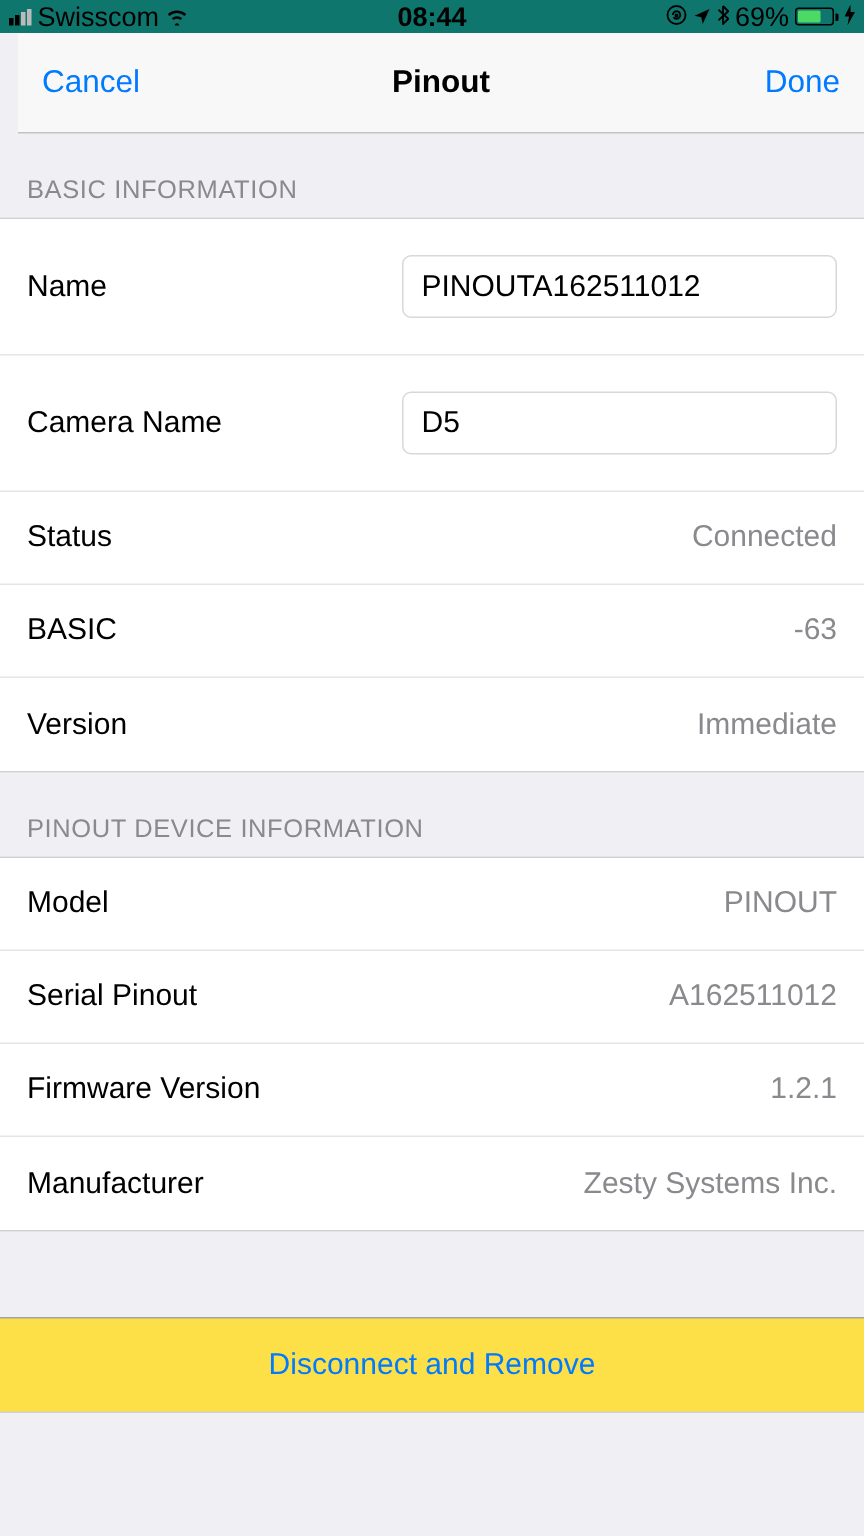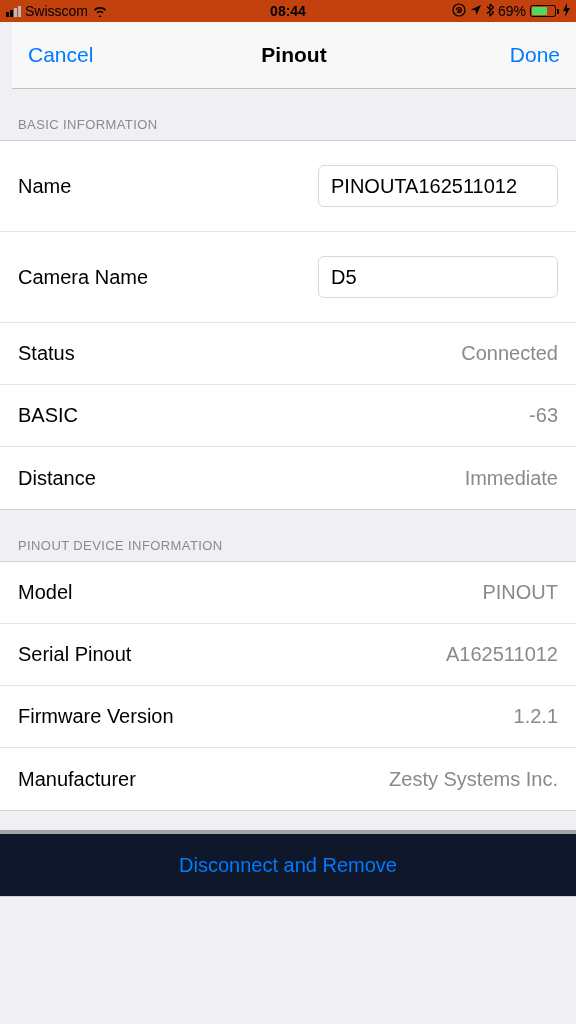--- a/index.html
+++ b/index.html
@@ -10,26 +10,26 @@
     }
     body {
       font-family: -apple-system, BlinkMacSystemFont, 'Helvetica Neue', sans-serif;
       background: #efeff4;
       width: 576px;
       height: 1024px;
       overflow: hidden;
     }
     .status-bar {
       height: 22px;
-      background: #c2410c;
+      background: #0f766e;
       display: flex;
       align-items: center;
       justify-content: space-between;
       padding: 0 6px;
-      font-size: 14px;
+      font-size: 18px;
       font-weight: 500;
     }
     .status-left {
       display: flex;
       align-items: center;
       gap: 4px;
     }
     .status-right {
       display: flex;
       align-items: center;
@@ -102,21 +102,21 @@
       transform: translateX(-50%);
       font-size: 21px;
       font-weight: 600;
       color: #000;
     }
     .content {
       background: #efeff4;
     }
     .section-header {
       padding: 28px 18px 8px 18px;
-      font-size: 13px;
+      font-size: 17px;
       color: #8a8a8e;
       text-transform: uppercase;
       letter-spacing: 0.4px;
     }
     .section-group {
       background: #fff;
       border-top: 1px solid #d1d1d4;
       border-bottom: 1px solid #d1d1d4;
     }
     .row {
@@ -142,29 +142,29 @@
     .input-row {
       padding: 24px 18px;
     }
     .text-input {
       border: 1px solid #d8d8dc;
       border-radius: 6px;
       height: 42px;
       padding: 0 12px;
       font-size: 20px;
       color: #000;
-      width: 240px;
+      width: 290px;
       background: #fff;
       font-family: inherit;
       margin-left: 44px;
     }
     .action-section {
-      margin-top: 19px;
-      background: #0f172a;
-      border-top: 4px solid #a3a3a3;
+      margin-top: 57px;
+      background: #fde047;
+      border-top: 1px solid #a3a3a3;
       border-bottom: 1px solid #d1d1d4;
     }
     .action-row {
       height: 62px;
       display: flex;
       align-items: center;
       justify-content: center;
       color: #007aff;
       font-size: 20px;
       cursor: pointer;
@@ -242,21 +242,21 @@
     </div>
     <div class="row">
       <span class="row-label">Status</span>
       <span class="row-value">Connected</span>
     </div>
     <div class="row">
       <span class="row-label">BASIC</span>
       <span class="row-value">-63</span>
     </div>
     <div class="row">
-      <span class="row-label">Distance</span>
+      <span class="row-label">Version</span>
       <span class="row-value">Immediate</span>
     </div>
   </div>
 
   <div class="section-header">PINOUT DEVICE INFORMATION</div>
   <div class="section-group">
     <div class="row">
       <span class="row-label">Model</span>
       <span class="row-value">PINOUT</span>
     </div>

